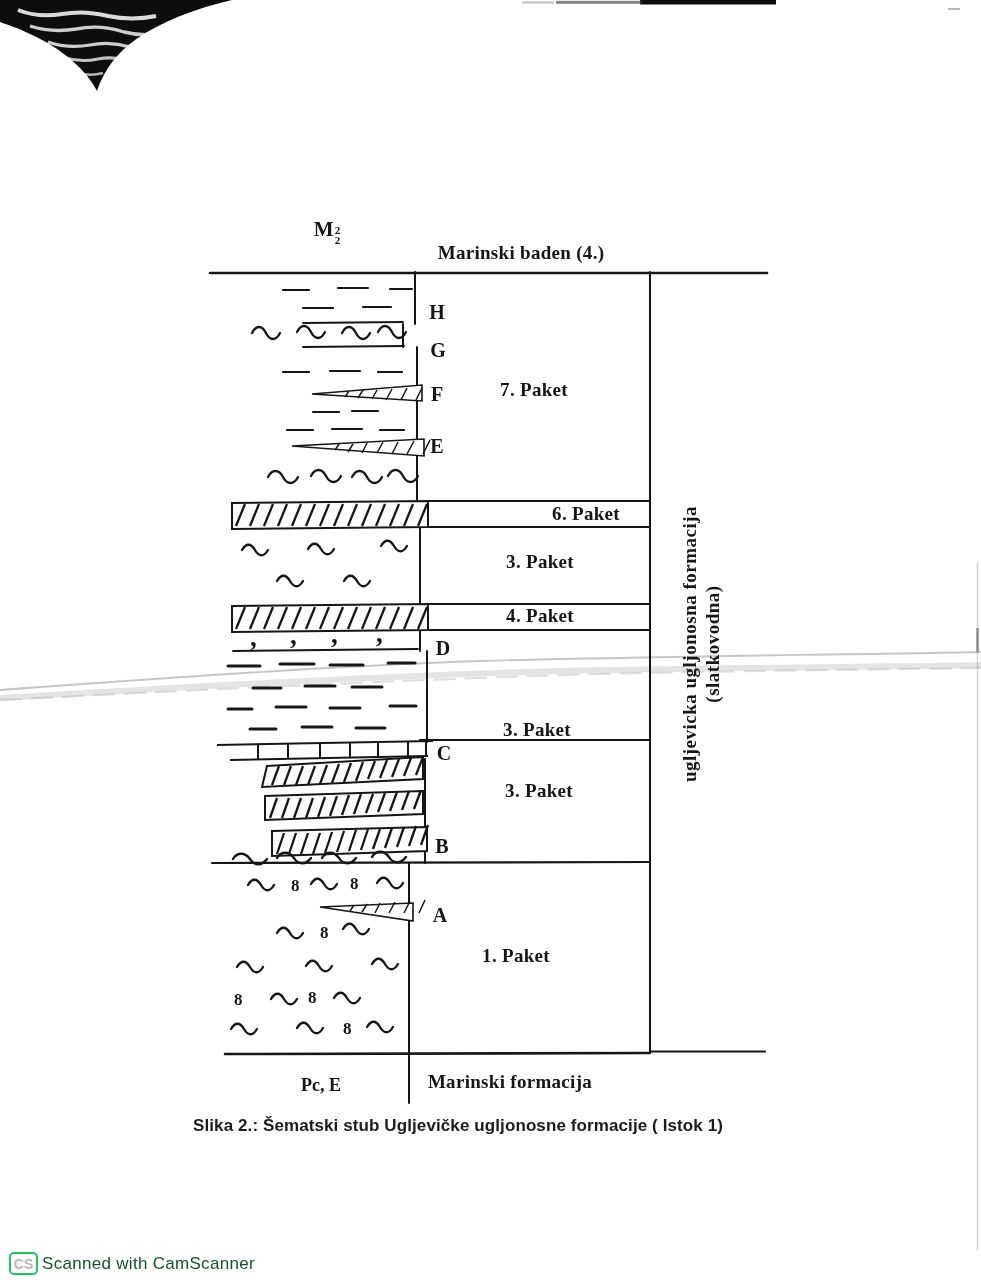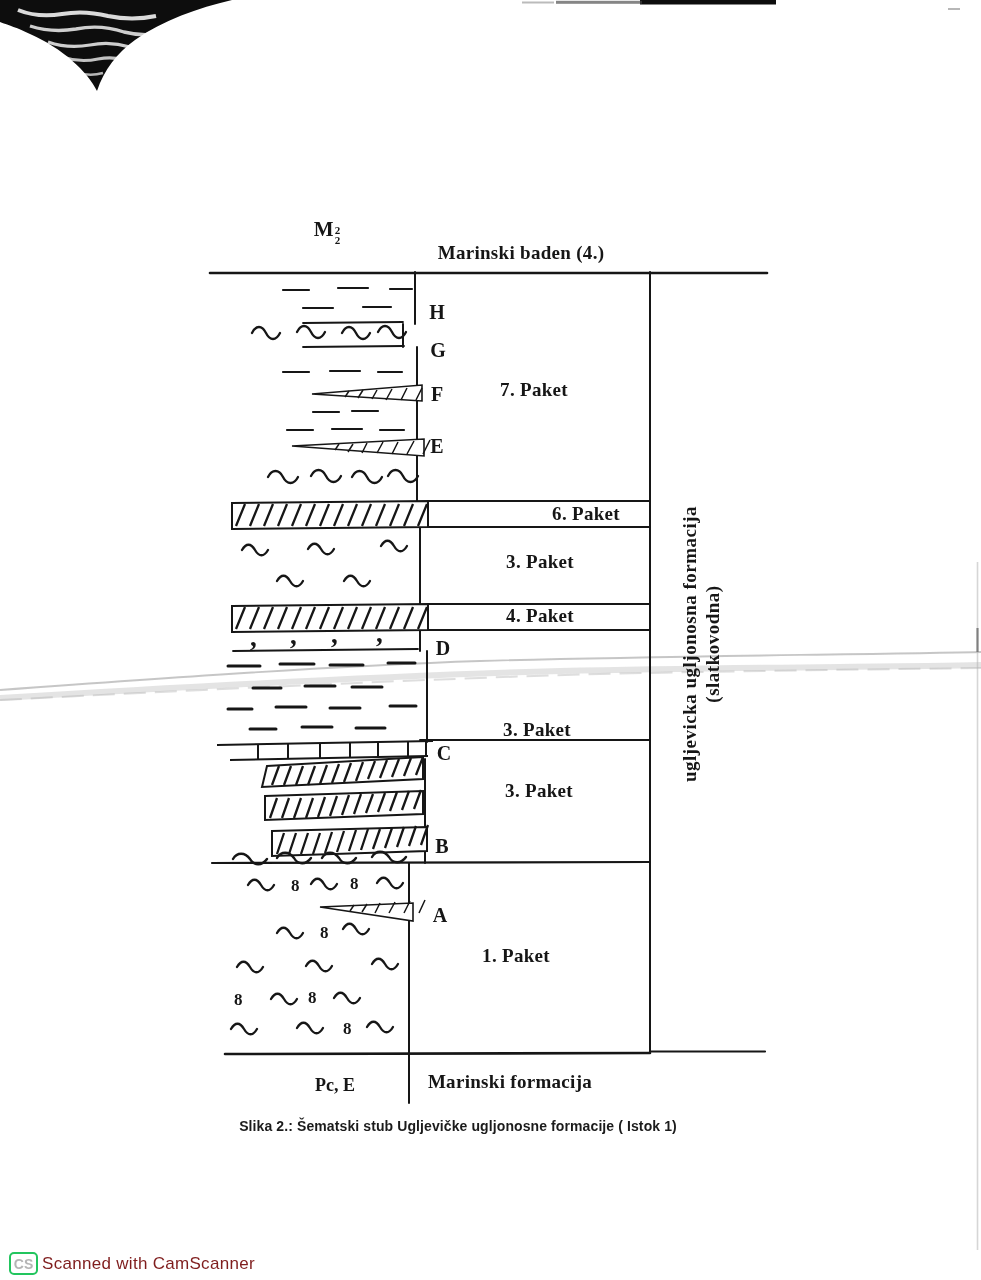--- a/index.html
+++ b/index.html
@@ -10,27 +10,27 @@
   .serif19{font-size:19px;font-weight:600;letter-spacing:.3px;}
   .serif18{font-size:18px;font-weight:600;}
   .marker{font-size:20px;font-weight:600;}
   .msym{font-size:21px;font-weight:700;}
   .mstack{display:inline-flex;flex-direction:column;align-items:center;
           font-size:11px;line-height:10px;font-weight:700;margin-left:1px;vertical-align:2px;}
   #formation-label{position:absolute;left:531px;top:621px;width:340px;
        transform:rotate(-90deg);text-align:center;font-size:19px;font-weight:700;
        letter-spacing:.5px;line-height:23px;color:#161616;}
   #caption{position:absolute;left:458px;top:1126px;transform:translate(-50%,-50%);
-       font-family:"Liberation Sans", sans-serif;font-size:14px;font-weight:700;
+       font-family:"Liberation Sans", sans-serif;font-size:17px;font-weight:700;
        color:#1b1b1b;white-space:nowrap;letter-spacing:.1px;}
   #cs-badge{position:absolute;left:9px;top:1252px;width:25px;height:19px;
        border:2px solid #22c55e;border-radius:5px;display:flex;align-items:center;justify-content:center;
        font-family:"Liberation Sans", sans-serif;font-size:14px;font-weight:700;color:#b5b5b5;}
   #cs-text{position:absolute;left:42px;top:1253px;height:21px;display:flex;align-items:center;
-       font-family:"Liberation Sans", sans-serif;font-size:17px;font-weight:400;color:#7f1d1d;
+       font-family:"Liberation Sans", sans-serif;font-size:17px;font-weight:400;color:#14532d;
        letter-spacing:.3px;}
   svg{position:absolute;left:0;top:0;}
   .ink{stroke:#161616;fill:none;}
   .sym8{font:600 17px "Liberation Serif", serif;fill:#161616;}
   .symComma{font:700 27px "Liberation Serif", serif;fill:#161616;}
 </style>
 </head>
 <body>
 
 <div id="page">
@@ -215,21 +215,21 @@
   <div class="lbl marker" style="left:443px;top:648px;">D</div>
   <div class="lbl marker" style="left:444px;top:753px;">C</div>
   <div class="lbl marker" style="left:442px;top:846px;">B</div>
   <div class="lbl marker" style="left:440px;top:915px;">A</div>
 
   <div id="formation-label">
     <div>ugljevicka ugljonosna formacija</div>
     <div>(slatkovodna)</div>
   </div>
 
-  <div class="lbl serif18" style="left:321px;top:1085px;margin-left:14px;">Pc, E</div>
+  <div class="lbl serif18" style="left:321px;top:1085px;">Pc, E</div>
   <div class="lbl serif19" style="left:510px;top:1082px;">Marinski formacija</div>
 
   <div id="caption">Slika 2.: Šematski stub Ugljevičke ugljonosne formacije ( Istok 1)</div>
 
   <div id="cs-badge">CS</div>
   <div id="cs-text">Scanned with CamScanner</div>
 
 </div>
 
 </body></html>

